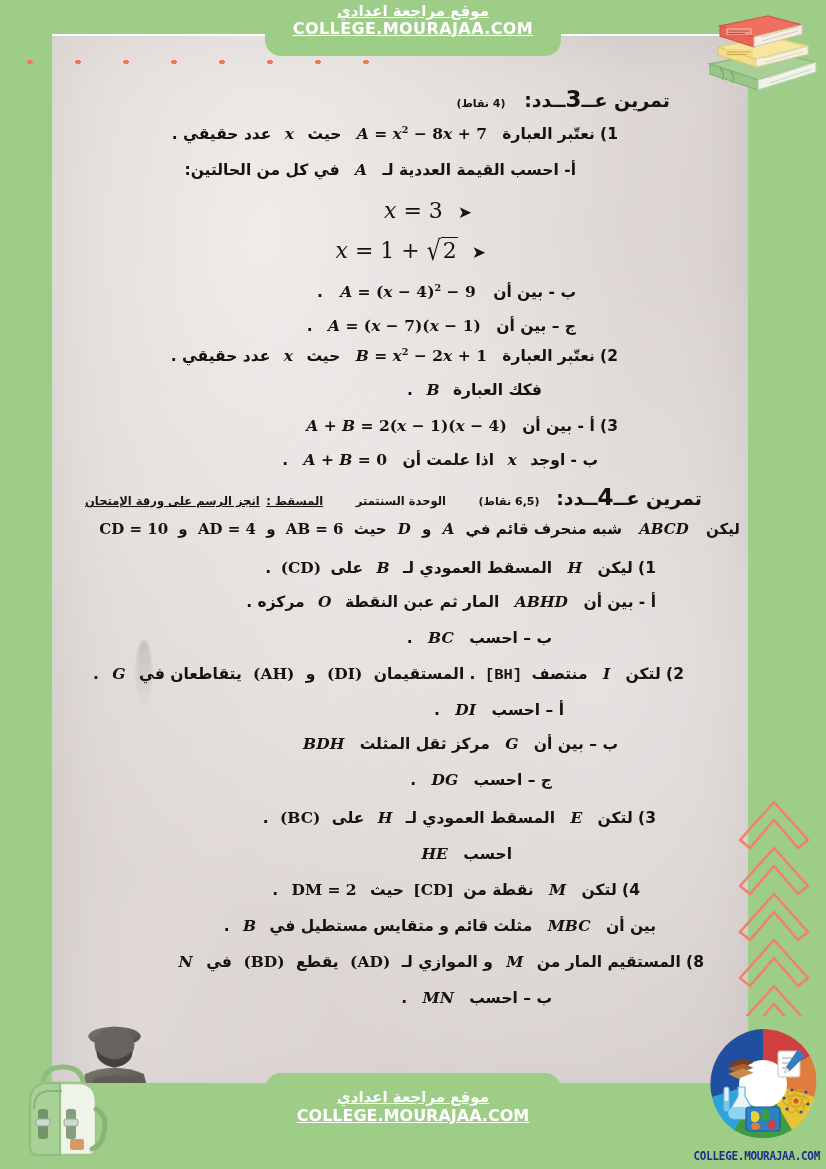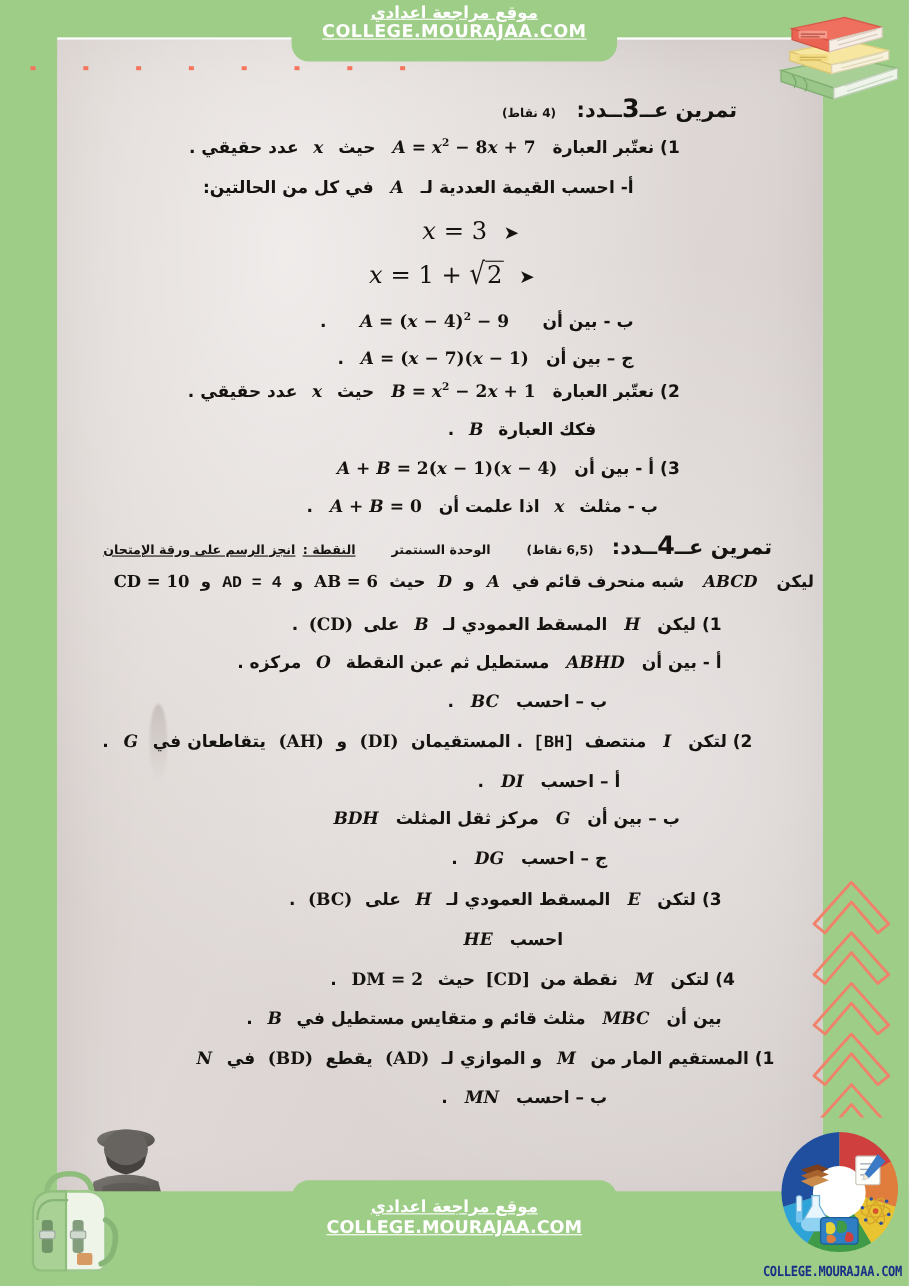--- a/index.html
+++ b/index.html
@@ -164,21 +164,21 @@
     <span class="mr" style="font-size:22px;margin-right:10px;"><span class="mi">x</span> = 3</span>
   </div>
 
   <div class="line" style="right:262px;top:202px;">
     <span style="font-size:17px;">➤</span>
     <span class="mr" style="font-size:22px;margin-right:10px;"><span class="mi">x</span> = 1 + <span class="sq"><span class="radic">√</span><span class="bar">2</span></span></span>
   </div>
 
   <div class="line ar" style="right:172px;top:246px;">
     <span>ب - بين أن</span>
-    <span class="mr" style="margin:0 25px;"><span class="mi">A</span> = (<span class="mi">x</span> − 4)<sup>2</sup> − 9</span>
+    <span class="mr" style="margin:0 12px;"><span class="mi">A</span> = (<span class="mi">x</span> − 4)<sup>2</sup> − 9</span>
     <span>.</span>
   </div>
 
   <div class="line ar" style="right:172px;top:280px;">
     <span>ج – بين أن</span>
     <span class="mr" style="margin:0 10px;"><span class="mi">A</span> = (<span class="mi">x</span> − 7)(<span class="mi">x</span> − 1)</span>
     <span>.</span>
   </div>
 
   <div class="line ar" style="right:130px;top:310px;">
@@ -194,64 +194,64 @@
     <span class="mi" style="margin:0 8px;">B</span>
     <span>.</span>
   </div>
 
   <div class="line ar" style="right:130px;top:380px;">
     <span>3) أ - بين أن</span>
     <span class="mr" style="margin:0 10px;"><span class="mi">A</span> + <span class="mi">B</span> = 2(<span class="mi">x</span> − 1)(<span class="mi">x</span> − 4)</span>
   </div>
 
   <div class="line ar" style="right:150px;top:414px;">
-    <span>ب - مثلث</span>
+    <span>ب - اوجد</span>
     <span class="mi" style="margin:0 8px;">x</span>
     <span>اذا علمت أن</span>
     <span class="mr" style="margin:0 10px;"><span class="mi">A</span> + <span class="mi">B</span> = 0</span>
     <span>.</span>
   </div>
 
   <div class="line ttl" style="right:46px;top:448px;">
     <span>تمرين عــ</span><span class="big">4</span><span>ــدد:</span>
     <span class="small" style="margin-right:10px;">(6,5 نقاط)</span>
     <span class="note" style="margin-right:26px;">الوحدة السنتمتر</span>
-    <span class="note u" style="margin-right:26px;">النقطة :</span>
+    <span class="note u" style="margin-right:26px;">المسقط :</span>
     <span class="note u">انجز الرسم على ورقة الإمتحان</span>
   </div>
 
   <div class="line ar" style="right:8px;top:484px;font-size:15px;">
     <span>ليكن</span>
     <span class="mi" style="margin:0 12px;text-align:center;">ABCD</span>
     <span>شبه منحرف قائم في</span>
     <span class="mi" style="margin:0 6px;">A</span>
     <span>و</span>
     <span class="mi" style="margin:0 6px;">D</span>
     <span>حيث</span>
     <span class="mr" style="margin:0 5px;">AB = 6</span>
     <span>و</span>
-    <span class="mr" style="margin:0 5px;font-family:Liberation Mono, monospace;">AD = 4</span>
+    <span class="mr" style="margin:0 5px;">AD = 4</span>
     <span>و</span>
     <span class="mr" style="margin:0 5px;">CD = 10</span>
   </div>
 
   <div class="line ar" style="right:92px;top:522px;">
     <span>1) ليكن</span>
     <span class="mi" style="margin:0 10px;">H</span>
     <span>المسقط العمودي لـ</span>
     <span class="mi" style="margin:0 8px;">B</span>
     <span>على</span>
     <span class="mr" style="margin:0 4px;">(CD)</span>
     <span>.</span>
   </div>
 
   <div class="line ar" style="right:92px;top:556px;">
     <span>أ - بين أن</span>
     <span class="mi" style="margin:0 10px;">ABHD</span>
-    <span>مستطيل ثم عبن النقطة</span>
+    <span>المار ثم عبن النقطة</span>
     <span class="mi" style="margin:0 8px;">O</span>
     <span>مركزه .</span>
   </div>
 
   <div class="line ar" style="right:196px;top:592px;">
     <span>ب – احسب</span>
     <span class="mi" style="margin:0 10px;">BC</span>
     <span>.</span>
   </div>
 
@@ -296,40 +296,40 @@
     <span>على</span>
     <span class="mr" style="margin:0 6px;">(BC)</span>
     <span>.</span>
   </div>
 
   <div class="line ar" style="right:236px;top:808px;">
     <span>احسب</span>
     <span class="mi" style="margin:0 10px;">HE</span>
   </div>
 
-  <div class="line ar" style="right:80px;top:844px;">
+  <div class="line ar" style="right:108px;top:844px;">
     <span>4) لتكن</span>
     <span class="mi" style="margin:0 10px;">M</span>
     <span>نقطة من</span>
     <span class="mr" style="margin:0 4px;">[CD]</span>
     <span>حيث</span>
     <span class="mr" style="margin:0 8px;">DM = 2</span>
     <span>.</span>
   </div>
 
   <div class="line ar" style="right:92px;top:880px;">
     <span>بين أن</span>
     <span class="mi" style="margin:0 10px;">MBC</span>
     <span>مثلث قائم و متقايس مستطيل في</span>
     <span class="mi" style="margin:0 8px;">B</span>
     <span>.</span>
   </div>
 
   <div class="line ar" style="right:44px;top:916px;">
-    <span>1) المستقيم المار من</span>
+    <span>8) المستقيم المار من</span>
     <span class="mi" style="margin:0 8px;">M</span>
     <span>و الموازي لـ</span>
     <span class="mr" style="margin:0 6px;">(AD)</span>
     <span>يقطع</span>
     <span class="mr" style="margin:0 6px;">(BD)</span>
     <span>في</span>
     <span class="mi" style="margin:0 8px;">N</span>
   </div>
 
   <div class="line ar" style="right:196px;top:952px;">

